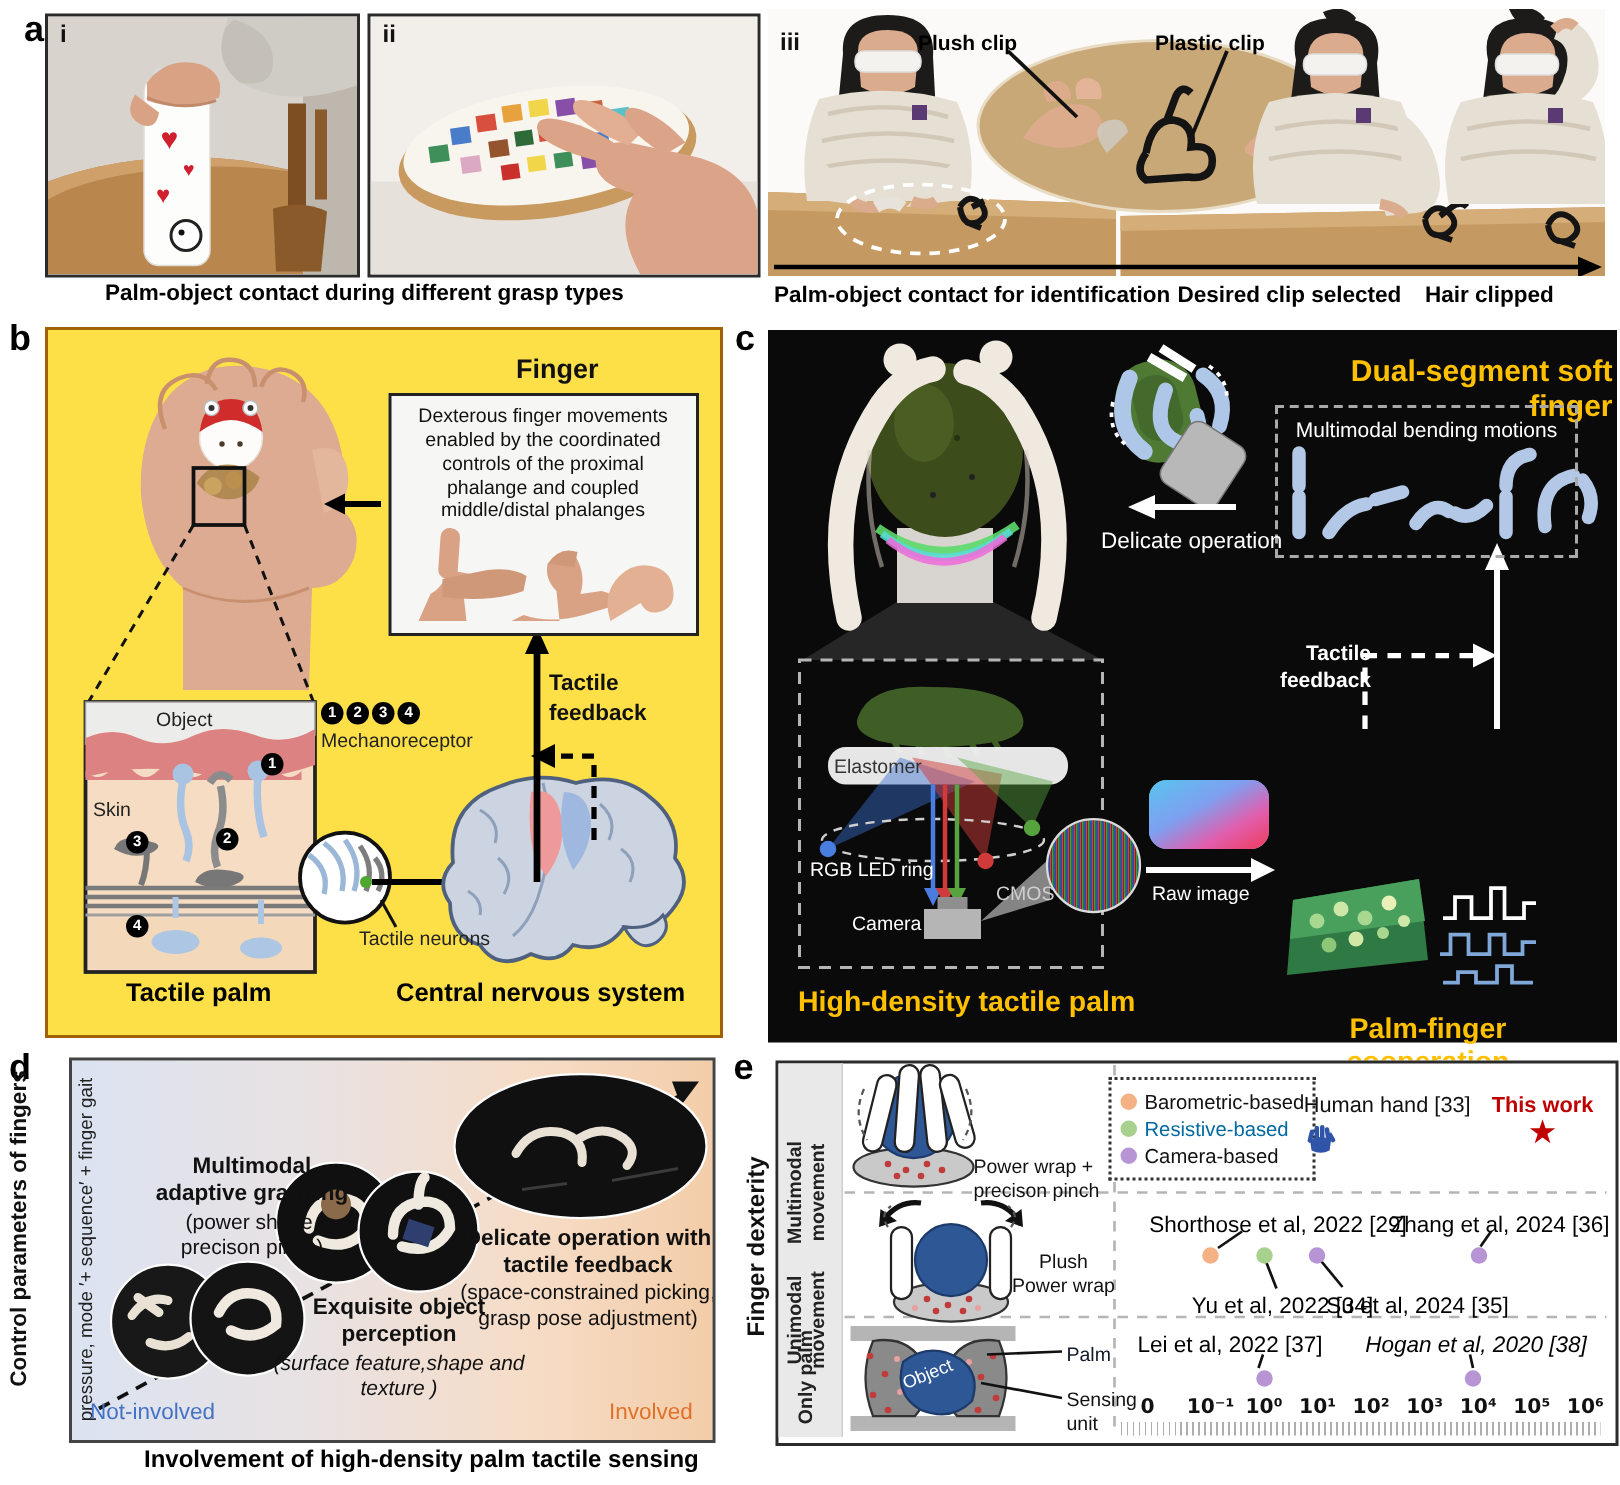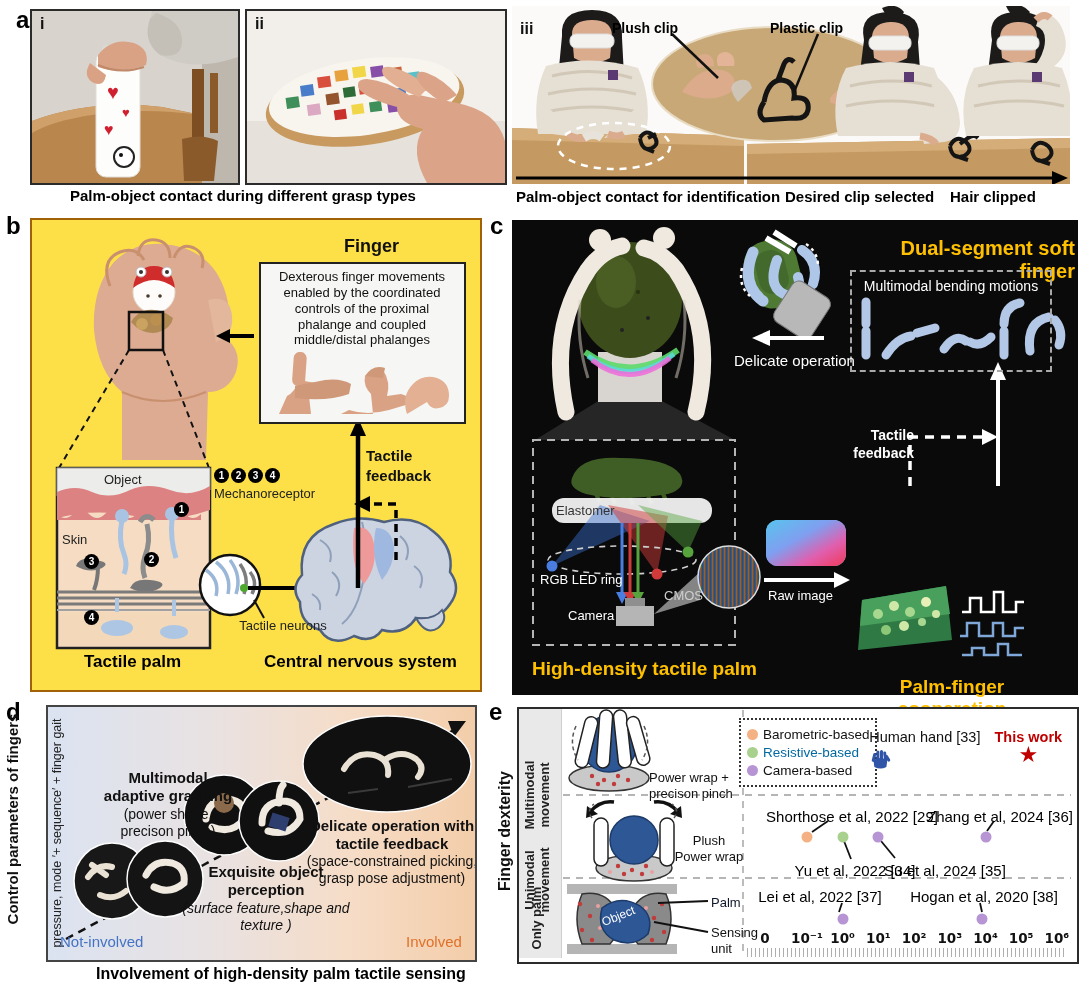--- a/index.html
+++ b/index.html
@@ -575,21 +575,21 @@
         <div class="edot" title="Zhang et al, 2024 [36]" style="left: 466.5px; top: 128px; background: rgb(183, 148, 211);"></div>
         <div class="edot" title="Lei et al, 2022 [37]" style="left: 323.7px; top: 210px; background: rgb(183, 148, 211);"></div>
         <div class="edot" title="Hogan et al, 2020 [38]" style="left: 462.93px; top: 210px; background: rgb(183, 148, 211);"></div>
       </div>
 
     <div class="abs ptlabel" style="left:333px;top:99px;">Shorthose et al, 2022 [29]</div>
     <div class="abs ptlabel" style="left:481px;top:99px;">Zhang et al, 2024 [36]</div>
     <div class="abs ptlabel" style="left:336px;top:153px;">Yu et al, 2022 [34]</div>
     <div class="abs ptlabel" style="left:426px;top:153px;">Su et al, 2024 [35]</div>
     <div class="abs ptlabel" style="left:301px;top:179px;">Lei et al, 2022 [37]</div>
-    <div class="abs ptlabel" style="left:465px;top:179px;">Hogan et al, 2020 [38]</div>
+    <div class="abs ptlabel" style="left:465px;top:179px;font-style:italic;">Hogan et al, 2020 [38]</div>
 
     <div id="e-ticks">
         <span class="tick" style="left: 246px; top: 221px;">0</span>
         <span class="tick" style="left: 288px; top: 221px;">10⁻¹</span>
         <span class="tick" style="left: 323.7px; top: 221px;">10⁰</span>
         <span class="tick" style="left: 359.4px; top: 221px;">10¹</span>
         <span class="tick" style="left: 395.1px; top: 221px;">10²</span>
         <span class="tick" style="left: 430.8px; top: 221px;">10³</span>
         <span class="tick" style="left: 466.5px; top: 221px;">10⁴</span>
         <span class="tick" style="left: 502.2px; top: 221px;">10⁵</span>

